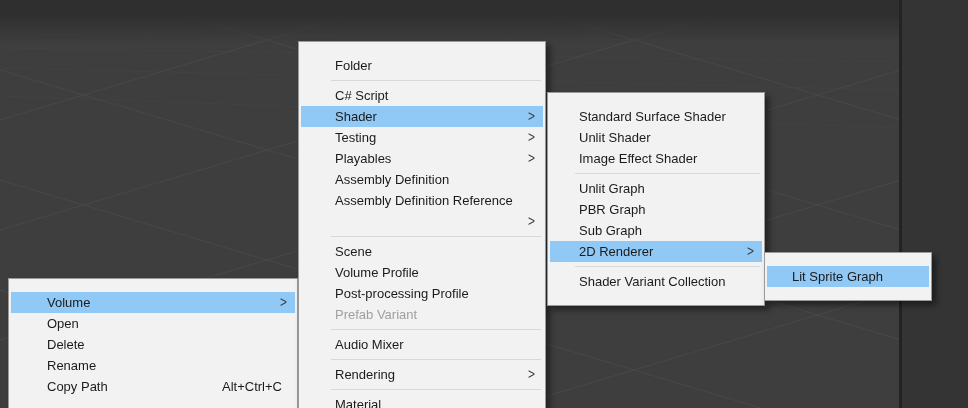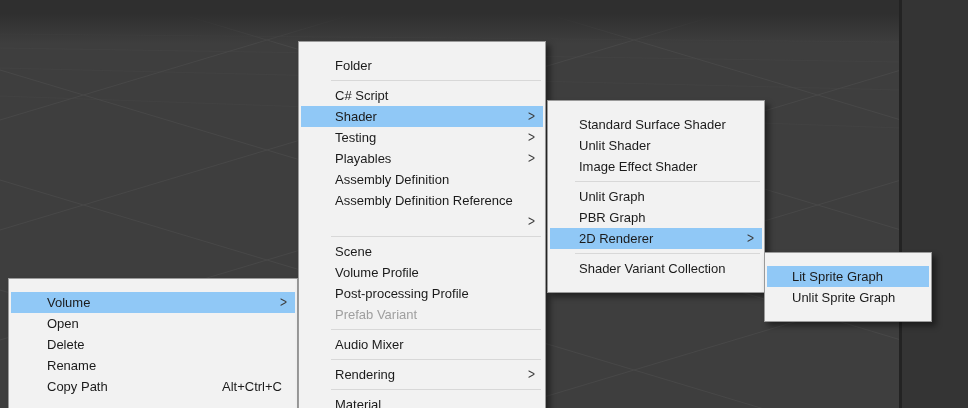--- a/index.html
+++ b/index.html
@@ -60,21 +60,21 @@
     margin-left: auto; color: var(--arrow, #3c3c3c);
     font-size: 12px; transform: scaleY(1.15);
   }
   .menu-sep {
     height: 1px; background: var(--separator, #d8d8d8);
     margin: 4px 4px 4px 32px;
   }
 
   #menu-project   { left: 8px;   top: 278px; width: 290px; }
   #menu-create    { left: 298px; top: 41px;  width: 248px; }
-  #menu-shader    { left: 547px; top: 100px;  width: 218px; }
+  #menu-shader    { left: 547px; top: 92px;  width: 218px; }
   #menu-2d        { left: 764px; top: 252px; width: 168px; }
 
   #menu-project .menu-item { padding-left: 36px; }
   #menu-create  .menu-item { padding-left: 34px; }
   #menu-create  .menu-sep  { margin-left: 32px; }
   #menu-shader  .menu-item { padding-left: 29px; }
   #menu-shader  .menu-sep  { margin-left: 27px; }
   #menu-2d      .menu-item { padding-left: 25px; }
 </style>
 </head>
@@ -196,31 +196,31 @@
       <div class="menu-item">
         <span class="label">Image Effect Shader</span>
       </div>
       <div class="menu-sep"></div>
       <div class="menu-item">
         <span class="label">Unlit Graph</span>
       </div>
       <div class="menu-item">
         <span class="label">PBR Graph</span>
       </div>
+      <div class="menu-item">
+        <span class="label">Sub Graph</span>
+      </div>
       <div class="menu-item selected">
         <span class="label">2D Renderer</span>
         <span class="arrow">&gt;</span>
       </div>
       <div class="menu-sep"></div>
       <div class="menu-item">
         <span class="label">Shader Variant Collection</span>
       </div>
     </div>
   <div class="menu" id="menu-2d">
       <div class="menu-item selected">
         <span class="label">Lit Sprite Graph</span>
       </div>
-      <div class="menu-item">
-        <span class="label">Unlit Sprite Graph</span>
-      </div>
     </div>
 
 </div>
 
 </body></html>

